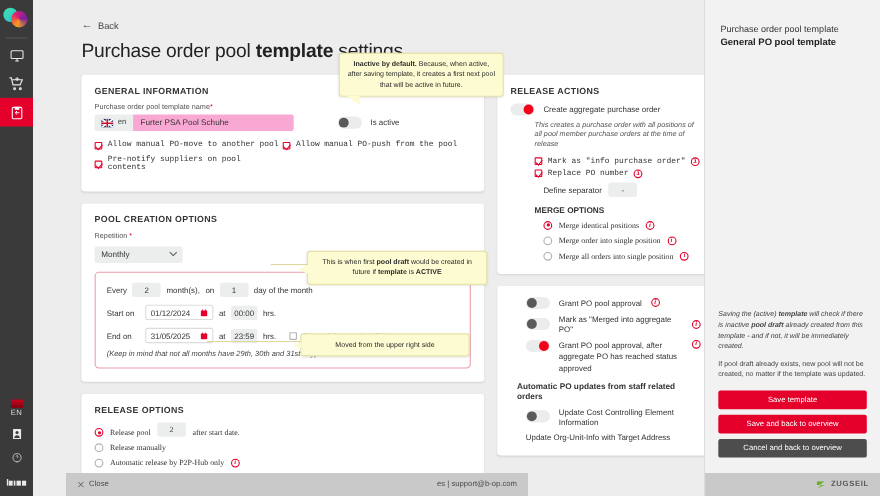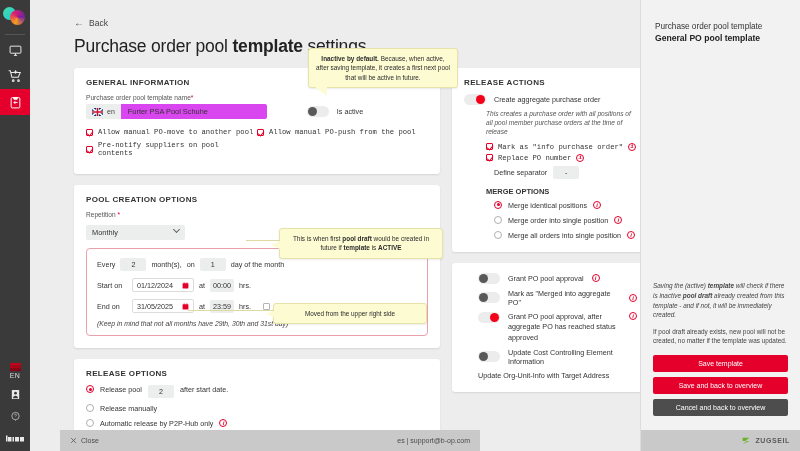--- a/index.html
+++ b/index.html
@@ -71,21 +71,21 @@
   .req { color: #e4002b; }
 
   .row { display: flex; align-items: center; }
   .name-row { display: flex; align-items: center; gap: 0; }
   .lang-box {
     display: flex; align-items: center; gap: 4px;
     background: #eceded; border-radius: 2px 0 0 2px; padding: 3px 6px; height: 15px;
   }
   .lang-txt { font-size: 7px; color: #444; }
   .text-input {
-    background: #d946ef; border: 0; height: 15px; font-size: 7.4px; color: #333;
+    background: #f9a8d4; border: 0; height: 15px; font-size: 7.4px; color: #333;
     padding: 0 7px; border-radius: 0 2px 2px 0; width: 146px; font-family: inherit;
   }
 
   .toggle {
     width: 22px; height: 11px; border-radius: 6px; background: #ececec;
     position: relative; flex: 0 0 22px; cursor: pointer; border: 0;
   }
   .toggle .knob {
     position: absolute; top: 1px; width: 9px; height: 9px; border-radius: 50%;
     background: #595959; left: 1px;
@@ -103,21 +103,21 @@
   }
   .cb.checked::after {
     content: ""; position: absolute; left: 1px; top: 0px; width: 3px; height: 5px;
     border: solid #e4002b; border-width: 0 1.2px 1.2px 0; transform: rotate(40deg);
   }
   .cb.grey { border-color: #b5b5b5; }
   .cb-label { font-size: 7.2px; color: #333; }
 
   .select {
     background: #eceded; border: 0; height: 15px; border-radius: 2px; font-size: 7.4px;
-    color: #333; padding: 0 16px 0 6px; width: 99px; font-family: inherit;
+    color: #333; padding: 0 16px 0 6px; width: 80px; font-family: inherit;
     appearance: none; position: relative; cursor: pointer;
   }
   .select-wrap { position: relative; display: inline-block; }
   .select-wrap::after {
     content: ""; position: absolute; right: 6px; top: 6px; width: 4px; height: 4px;
     border: solid #666; border-width: 0 1px 1px 0; transform: rotate(45deg); pointer-events: none;
   }
 
   .repeat-box {
     border: 1px solid #e9a0ab; border-radius: 4px; padding: 9px 10px 8px; margin-top: 8px;
@@ -142,21 +142,21 @@
 
   .radio {
     width: 8px; height: 8px; border-radius: 50%; border: 1px solid #b0b0b0; background: #fff;
     position: relative; flex: 0 0 8px; cursor: pointer;
   }
   .radio.on { border-color: #e4002b; }
   .radio.on::after {
     content: ""; position: absolute; left: 1.8px; top: 1.8px; width: 3px; height: 3px;
     border-radius: 50%; background: #e4002b;
   }
-  .radio-row { display: flex; align-items: flex-start; gap: 6px; margin-bottom: 6px; }
+  .radio-row { display: flex; align-items: flex-end; gap: 6px; margin-bottom: 6px; font-family: Liberation Serif, serif; }
   .radio-label { font-size: 7.2px; color: #333; }
 
   .info-ico {
     width: 8px; height: 8px; border-radius: 50%; border: 1px solid #e4002b; color: #e4002b;
     font-size: 6px; line-height: 6.5px; text-align: center; display: inline-block;
     font-style: italic; font-weight: 700; flex: 0 0 8px; cursor: pointer;
   }
 
   .italic-note { font-size: 6.6px; color: #555; font-style: italic; line-height: 1.35; }
 
@@ -516,20 +516,21 @@
               <span class="info-ico">i</span>
             </div>
             <div class="toggle-row" style="margin:0 0 5px 14px;align-items:flex-start">
               <button class="toggle on">
                   <span class="knob"></span>
                 </button>
               <span class="toggle-label" style="line-height:1.45">Grant PO pool approval, after aggregate PO has reached status approved</span>
               <span class="info-ico">i</span>
             </div>
 
+            <div class="sub-title" style="margin:7px 0 5px 6px">Automatic PO updates from staff related orders</div>
 
             <div class="toggle-row" style="margin:0 0 5px 14px">
               <button class="toggle">
                   <span class="knob"></span>
                 </button>
               <span class="toggle-label">Update Cost Controlling Element Information</span>
             </div>
             <div class="toggle-row" style="margin:0 0 0 14px">
 
               <span class="toggle-label">Update Org-Unit-Info with Target Address</span>

